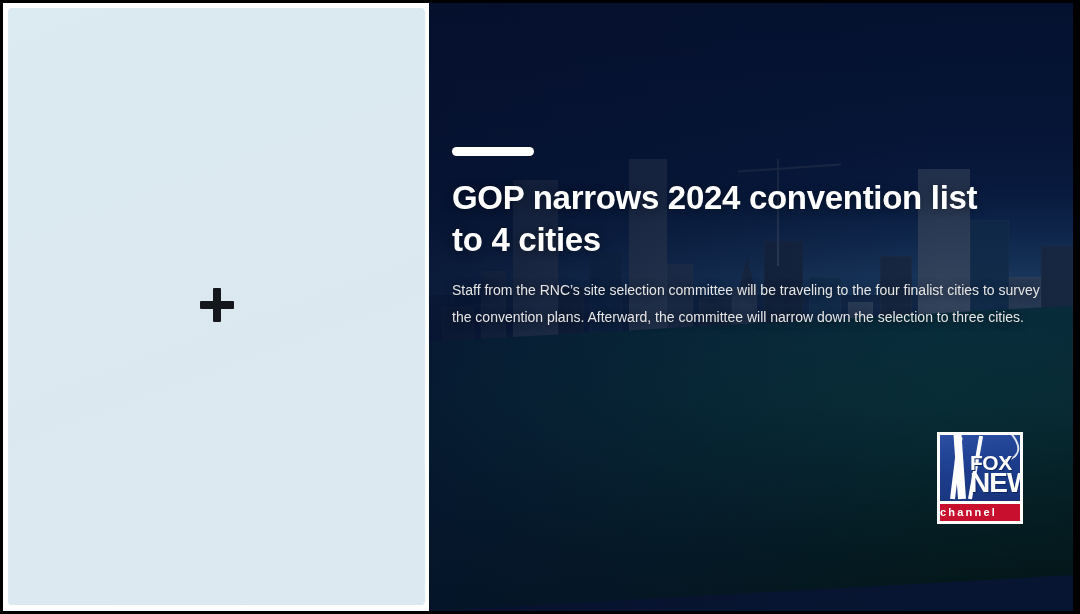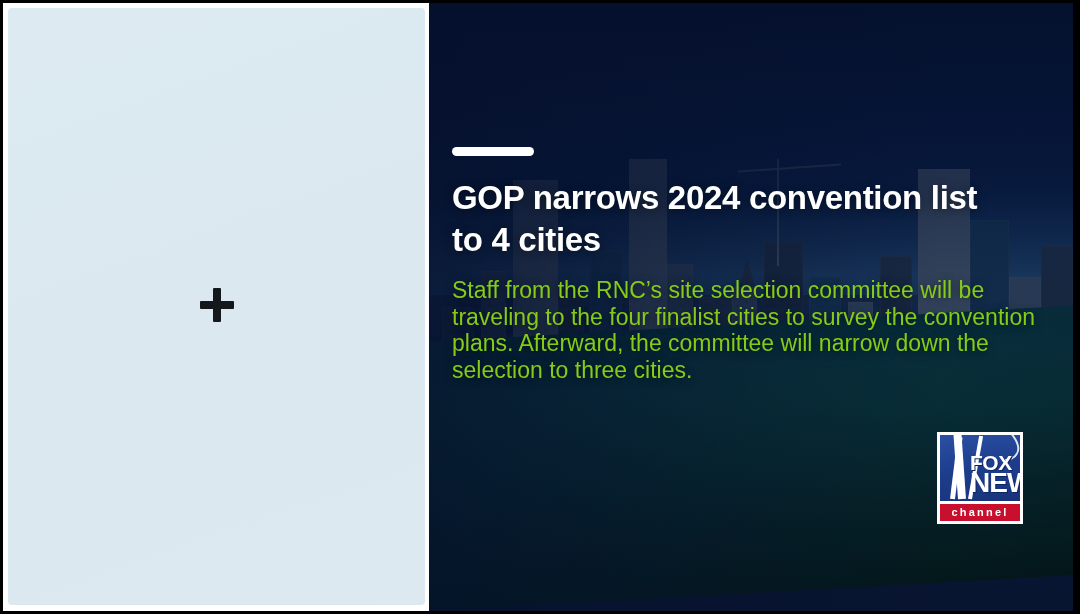--- a/index.html
+++ b/index.html
@@ -187,22 +187,22 @@
     color: #ffffff;
     font-size: 33px;
     line-height: 42px;
     font-weight: 700;
     letter-spacing: -.3px;
     max-width: 545px;
     text-shadow: 0 1px 10px rgba(0,0,0,.45);
   }
   #dek {
     margin-top: 16px;
-    color: #84cc16;
-    font-size: 23px;
+    color: #e5e5e5;
+    font-size: 14px;
     line-height: 26.5px;
     font-weight: 400;
     max-width: 590px;
     text-shadow: 0 1px 9px rgba(0,0,0,.55);
   }
 
   
   #network-logo {
     position: absolute;
     left: 508px;
@@ -249,21 +249,21 @@
   .logo-news { top: 37px; font-size: 28px; letter-spacing: -1px; }
   .logo-red {
     width: 100%;
     height: 17px;
     margin-top: 3px;
     background: #c8102e;
     color: #ffffff;
     font-size: 11px;
     font-weight: 700;
     letter-spacing: 2.2px;
-    text-align: center;
+    text-align: left;
     line-height: 17px;
   }
 </style>
 </head>
 <body>
 
 <div id="app-frame">
 
   <div id="left-panel">
     <div id="left-panel-surface">

